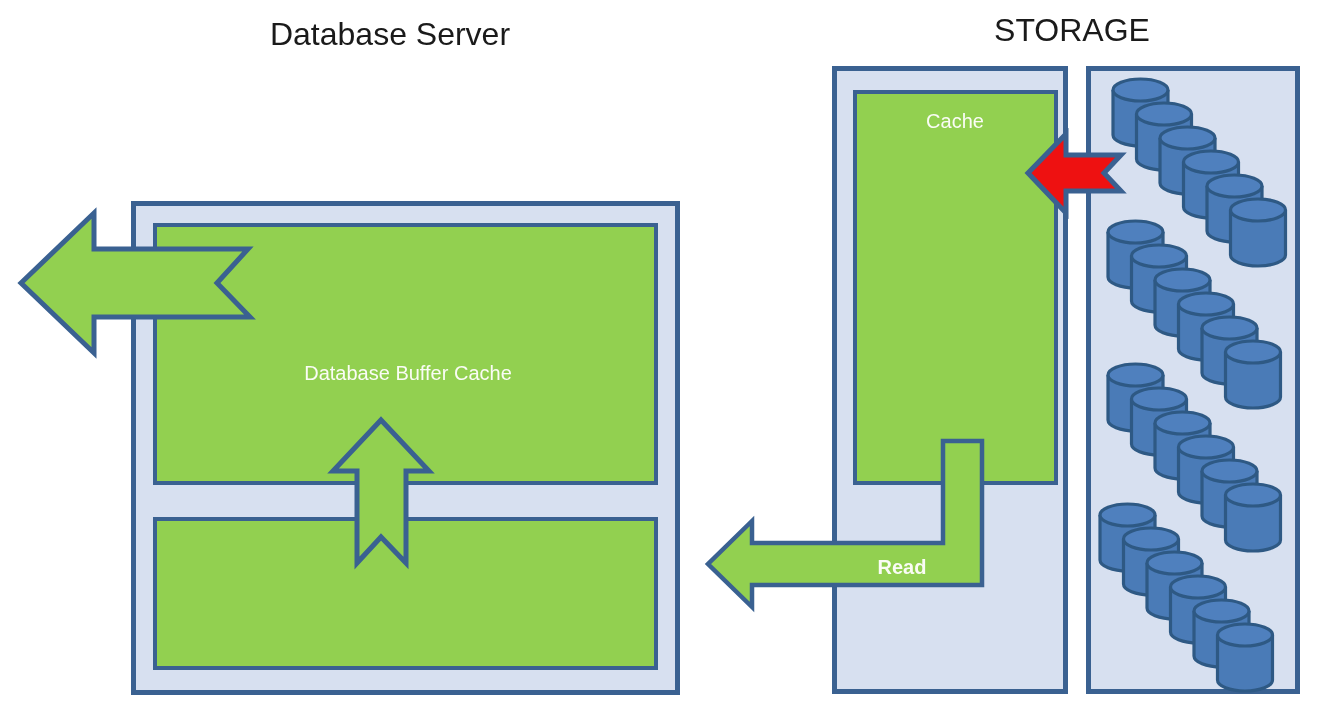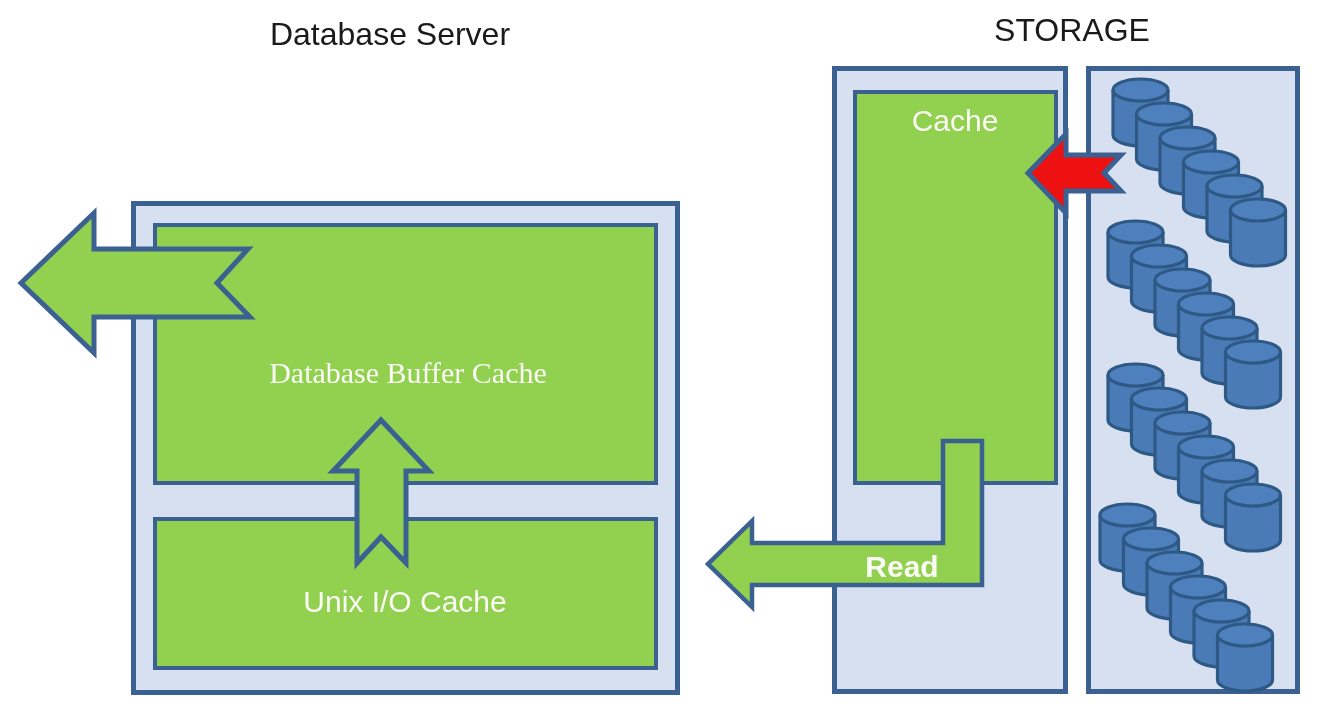--- a/index.html
+++ b/index.html
@@ -9,42 +9,41 @@
   }
   .title{
     position:absolute;transform:translate(-50%,-50%);
     font-size:32px;color:var(--title-text);white-space:nowrap;z-index:4;
   }
   .box{position:absolute;box-sizing:border-box;z-index:1;}
   .container-box{background:var(--container-fill);border:5px solid var(--box-border);}
   .green-box{background:var(--green);border:4px solid var(--box-border);}
   .shape-label{
     position:absolute;transform:translate(-50%,-50%);
-    color:var(--label-text);white-space:nowrap;z-index:4;font-size:30px;
+    color:var(--label-text);white-space:nowrap;z-index:4;font-size:20px;
   }
   svg.overlay{position:absolute;left:0;top:0;z-index:3;pointer-events:none;}
   .arrow-green{fill:var(--green);stroke:var(--box-border);stroke-width:5;stroke-miterlimit:8;}
   .arrow-red{fill:var(--red);stroke:var(--box-border);stroke-width:5;stroke-miterlimit:8;}
   .arrow-elbow{fill:var(--green);stroke:var(--box-border);stroke-width:4.5;stroke-miterlimit:8;}
 </style>
 </head>
 <body>
 
 <div class="canvas">
 
   <div class="title" style="left:390px;top:34px;">Database Server</div>
   <div class="title" style="left:1072px;top:30px;">STORAGE</div>
 
   <div class="box container-box" style="left:131px;top:201px;width:549px;height:494px;"></div>
 
   <div class="box green-box" style="left:153px;top:223px;width:505px;height:262px;"></div>
-  <div class="shape-label" style="left:408px;top:373px;font-family:Liberation Serif, serif;">Database Buffer Cache</div>
+  <div class="shape-label" style="left:408px;top:373px;">Database Buffer Cache</div>
 
   <div class="box green-box" style="left:153px;top:517px;width:505px;height:153px;"></div>
-  <div class="shape-label" style="left:405px;top:602px;">Unix I/O Cache</div>
 
   <div class="box container-box" style="left:832px;top:66px;width:236px;height:628px;"></div>
   <div class="box container-box" style="left:1086px;top:66px;width:214px;height:628px;"></div>
 
   <div class="box green-box" style="left:853px;top:90px;width:205px;height:395px;"></div>
   <div class="shape-label" style="left:955px;top:121px;">Cache</div>
 
   <svg class="overlay" width="1318" height="713" viewBox="0 0 1318 713">
     <defs>
       <g id="disk">

